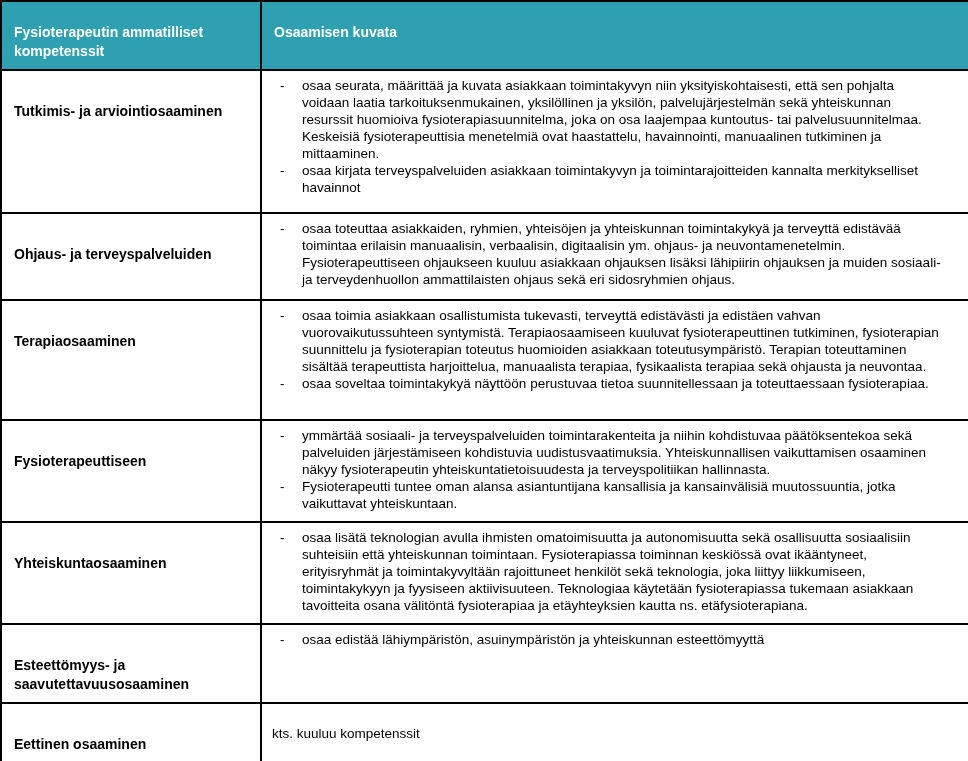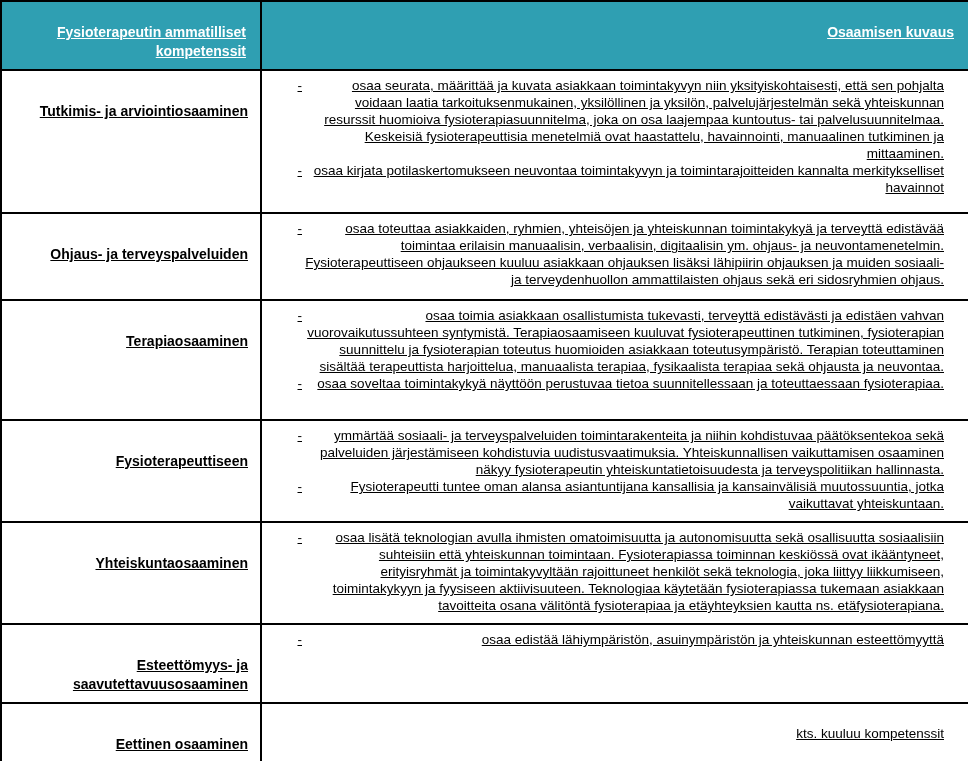--- a/index.html
+++ b/index.html
@@ -18,43 +18,42 @@
   }
   table.comp-table{
     width:968px;height:761px;
     border-collapse:collapse;table-layout:fixed;
     background:var(--row-bg);
   }
   table.comp-table th,
   table.comp-table td{
     border:2px solid var(--border);
     vertical-align:top;
-    text-align:right;
-    text-decoration:underline;
+    text-align:left;
   }
   
   tr.header-row{height:68px;}
   th.hdr{
     background:var(--header-bg);
     color:var(--header-text);
     font-size:14px;font-weight:bold;line-height:19px;
     padding:21px 14px 8px 12px;
   }
   
   tr.rh0{height:143px;}
   tr.rh1{height:87px;}
   tr.rh2{height:120px;}
   tr.rh3{height:102px;}
   tr.rh4{height:102px;}
   tr.rh5{height:78px;}
   tr.rh6{height:61px;}
   
   td.comp-cell{
     font-weight:bold;font-size:14px;line-height:19px;
-    padding:31px 12px 8px 20px;
+    padding:31px 12px 8px 12px;
   }
   
   td.desc-cell{
     font-size:13.5px;line-height:17px;
     padding:6px 24px 6px 10px;
   }
   td.desc-cell.middle{vertical-align:middle;padding-top:0;padding-bottom:0;}
   .bullet{display:flex;align-items:flex-start;}
   .bullet .dash{flex:0 0 30px;padding-left:8px;}
   .bullet .btext{flex:1;}
@@ -63,35 +62,35 @@
 <body>
 
 <table class="comp-table">
   <colgroup>
     <col style="width:260px">
     <col style="width:708px">
   </colgroup>
   <thead>
     <tr class="header-row">
       <th class="hdr">Fysioterapeutin ammatilliset kompetenssit</th>
-      <th class="hdr">Osaamisen kuvaus</th>
+      <th class="hdr">Osaamisen kuvata</th>
     </tr>
   </thead>
   <tbody>
 
     <tr class="rh0">
       <td class="comp-cell">Tutkimis- ja arviointiosaaminen</td>
       <td class="desc-cell">
         <div class="bullet">
           <span class="dash">-</span>
           <span class="btext">osaa seurata, määrittää ja kuvata asiakkaan toimintakyvyn niin yksityiskohtaisesti, että sen pohjalta voidaan laatia tarkoituksenmukainen, yksilöllinen ja yksilön, palvelujärjestelmän sekä yhteiskunnan resurssit huomioiva fysioterapiasuunnitelma, joka on osa laajempaa kuntoutus- tai palvelusuunnitelmaa. Keskeisiä fysioterapeuttisia menetelmiä ovat haastattelu, havainnointi, manuaalinen tutkiminen ja mittaaminen.</span>
         </div>
         <div class="bullet">
           <span class="dash">-</span>
-          <span class="btext">osaa kirjata potilaskertomukseen neuvontaa toimintakyvyn ja toimintarajoitteiden kannalta merkitykselliset havainnot</span>
+          <span class="btext">osaa kirjata terveyspalveluiden asiakkaan toimintakyvyn ja toimintarajoitteiden kannalta merkitykselliset havainnot</span>
         </div>
       </td>
     </tr>
 
     <tr class="rh1">
       <td class="comp-cell">Ohjaus- ja terveyspalveluiden</td>
       <td class="desc-cell">
         <div class="bullet">
           <span class="dash">-</span>
           <span class="btext">osaa toteuttaa asiakkaiden, ryhmien, yhteisöjen ja yhteiskunnan toimintakykyä ja terveyttä edistävää toimintaa erilaisin manuaalisin, verbaalisin, digitaalisin ym. ohjaus- ja neuvontamenetelmin. Fysioterapeuttiseen ohjaukseen kuuluu asiakkaan ohjauksen lisäksi lähipiirin ohjauksen ja muiden sosiaali- ja terveydenhuollon ammattilaisten ohjaus sekä eri sidosryhmien ohjaus.</span>

